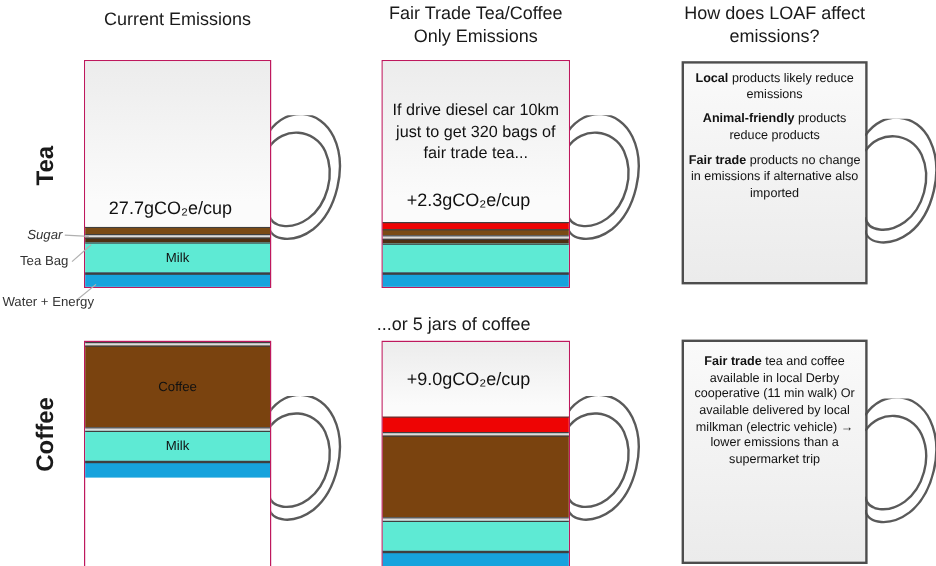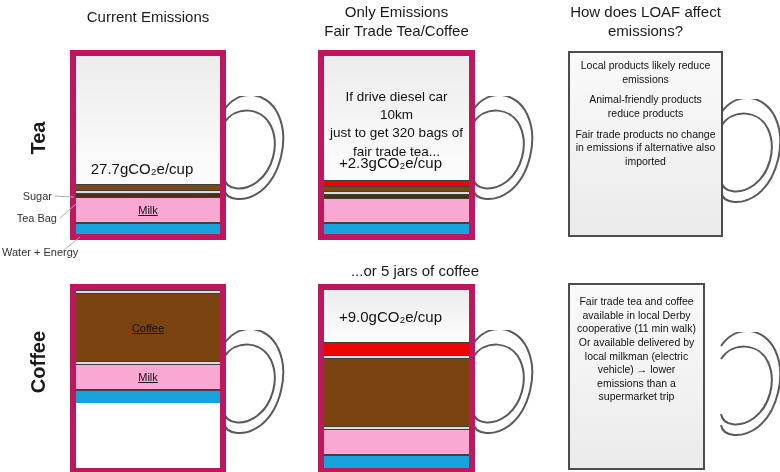--- a/index.html
+++ b/index.html
@@ -1,62 +1,62 @@
 <!DOCTYPE html>
 <html><head>
 <meta charset="utf-8">
 <style>
   html,body{margin:0;padding:0;}
   body{width:780px;height:472px;overflow:hidden;background:#ffffff;
        font-family:"Liberation Sans","DejaVu Sans",sans-serif;color:#1a1a1a;}
   .stage{position:relative;width:780px;height:472px;overflow:hidden;}
 
   .col-title{position:absolute;text-align:center;font-size:15px;line-height:1.25;color:#1a1a1a;}
-  .sub-title{position:absolute;text-align:right;font-size:15px;color:#1a1a1a;}
+  .sub-title{position:absolute;text-align:left;font-size:15px;color:#1a1a1a;}
 
   .row-label{position:absolute;display:flex;align-items:center;justify-content:center;
              font-size:20px;font-weight:bold;transform:rotate(-90deg);}
 
-  .mug{position:absolute;border:6px solid #be185d;display:flex;flex-direction:column;
-       background:#fff;box-sizing:border-box;text-decoration:underline;}
+  .mug{position:absolute;border:1px solid #be185d;display:flex;flex-direction:column;
+       background:#fff;box-sizing:border-box;}
   .liquid-top{flex:1 1 auto;position:relative;background:linear-gradient(180deg,#ececec 0%,#fbfbfb 85%);}
   .band{flex:0 0 auto;border-top:1px solid #3f3f3f;box-sizing:content-box;
         display:flex;align-items:center;justify-content:center;font-size:11px;color:#111;}
   .band.red{background:#ee0404;}
   .band.sugar{background:#7a4a15;}
   .band.gap{background:#dcdcdc;}
   .band.teabag{background:#4f2f12;}
-  .band.milk{background:#f9a8d4;}
+  .band.milk{background:#5eead4;}
   .band.coffee{background:#7a430f;}
   .band.water{background:#17a3dd;}
 
   .emission-value{position:absolute;left:0;right:12px;text-align:center;font-size:15px;color:#111;}
   .mug-message{position:absolute;left:4px;right:4px;text-align:center;font-size:13.5px;line-height:1.35;color:#111;}
 
   .info-box{position:absolute;border:2px solid #4d4d4d;box-sizing:border-box;
             background:linear-gradient(180deg,#fafafa 0%,#ebebeb 100%);
             padding:6px 4px;text-align:center;font-size:10.5px;line-height:1.3;color:#111;}
   .info-box p{margin:0 0 7px 0;}
-  .info-box b{font-weight:normal;}
+  .info-box b{font-weight:bold;}
 
   .handle{position:absolute;}
 
   .anno-label{position:absolute;font-size:11px;color:#333;white-space:nowrap;}
   .anno-lines{position:absolute;left:0;top:185px;}
 </style>
 </head>
 <body>
 
 <div class="stage">
 
   <div class="col-title" style="left:70px;top:8px;width:156px;">Current Emissions</div>
 
   <div class="col-title" style="left:314px;top:3px;width:165px;">
+    <div>Fair Trade Tea/Coffee</div>
     <div>Only Emissions</div>
-    <div>Fair Trade Tea/Coffee</div>
   </div>
 
   <div class="col-title" style="left:568px;top:3px;width:155px;">
     <div>How does LOAF affect</div>
     <div>emissions?</div>
   </div>
 
   <div class="sub-title" style="left:314px;top:262px;width:165px;">...or 5 jars of coffee</div>
 
   <div class="row-label" style="left:8px;top:108px;width:60px;height:60px;">Tea</div>
@@ -134,27 +134,27 @@
       <div class="emission-value" style="top:50%;transform:translateY(-50%);">+9.0gCO₂e/cup</div>
     </div>
     <div class="band red" style="height:12px;"></div>
     <div class="band gap" style="height:2px;"></div>
     <div class="band coffee" style="height:67px;"></div>
     <div class="band gap" style="height:2px;"></div>
     <div class="band milk" style="height:24px;"></div>
     <div class="band water" style="height:12px;border-top-width:2px;"></div>
   </div>
 
-  <div class="info-box" style="left:568px;top:283px;width:137px;height:187px;padding-top:10px;">
+  <div class="info-box" style="left:568px;top:283px;width:155px;height:187px;padding-top:10px;">
     <p><b>Fair trade</b><span> tea and coffee available in local Derby cooperative (11 min walk) Or available delivered by local milkman (electric vehicle) → lower emissions than a supermarket trip</span></p>
   </div>
 
   <svg class="anno-lines" width="100" height="75" viewBox="0 0 100 75">
     <line x1="54" y1="11" x2="74" y2="12" stroke="#b0b0b0" stroke-width="1"></line>
     <line x1="60" y1="33" x2="76" y2="19" stroke="#b0b0b0" stroke-width="1"></line>
     <line x1="64" y1="65" x2="80" y2="52" stroke="#b0b0b0" stroke-width="1"></line>
   </svg>
 
-  <div class="anno-label" style="left:0;width:52px;top:190px;text-align:right;">Sugar</div>
+  <div class="anno-label" style="left:0;width:52px;top:190px;text-align:right;font-style:italic;">Sugar</div>
   <div class="anno-label" style="left:0;width:57px;top:212px;text-align:right;">Tea Bag</div>
   <div class="anno-label" style="left:2px;top:246px;">Water + Energy</div>
 
 </div>
 
 </body></html>

